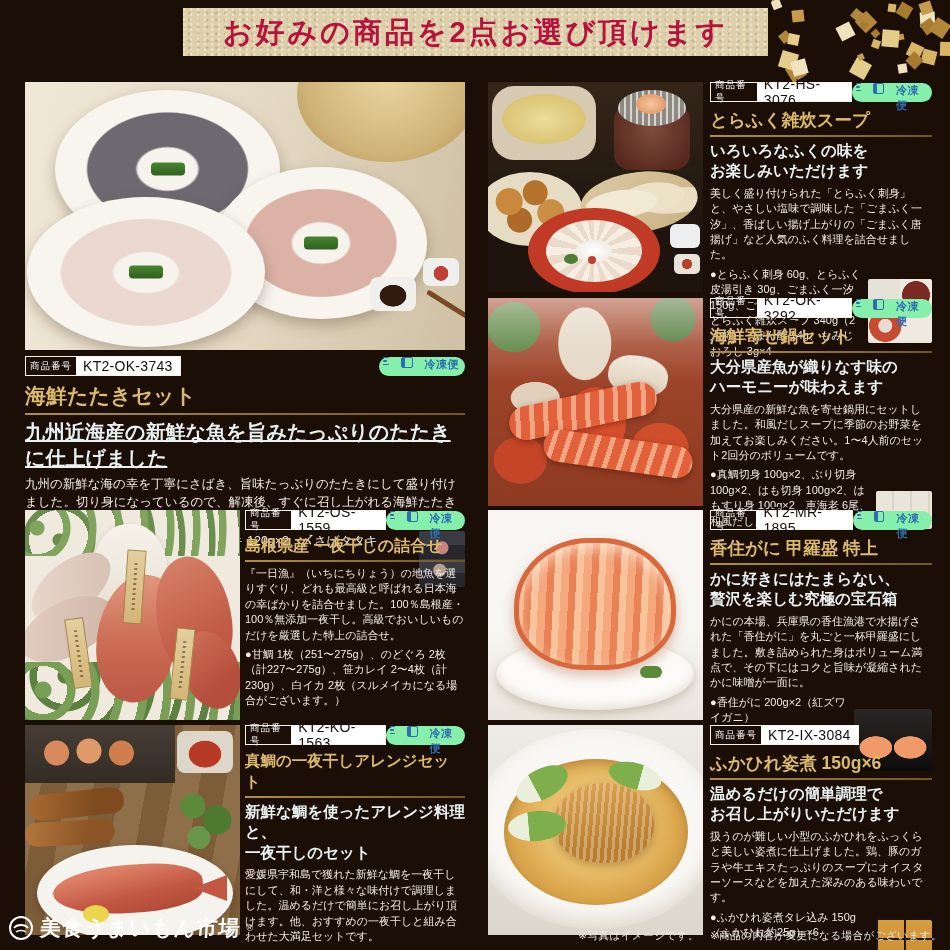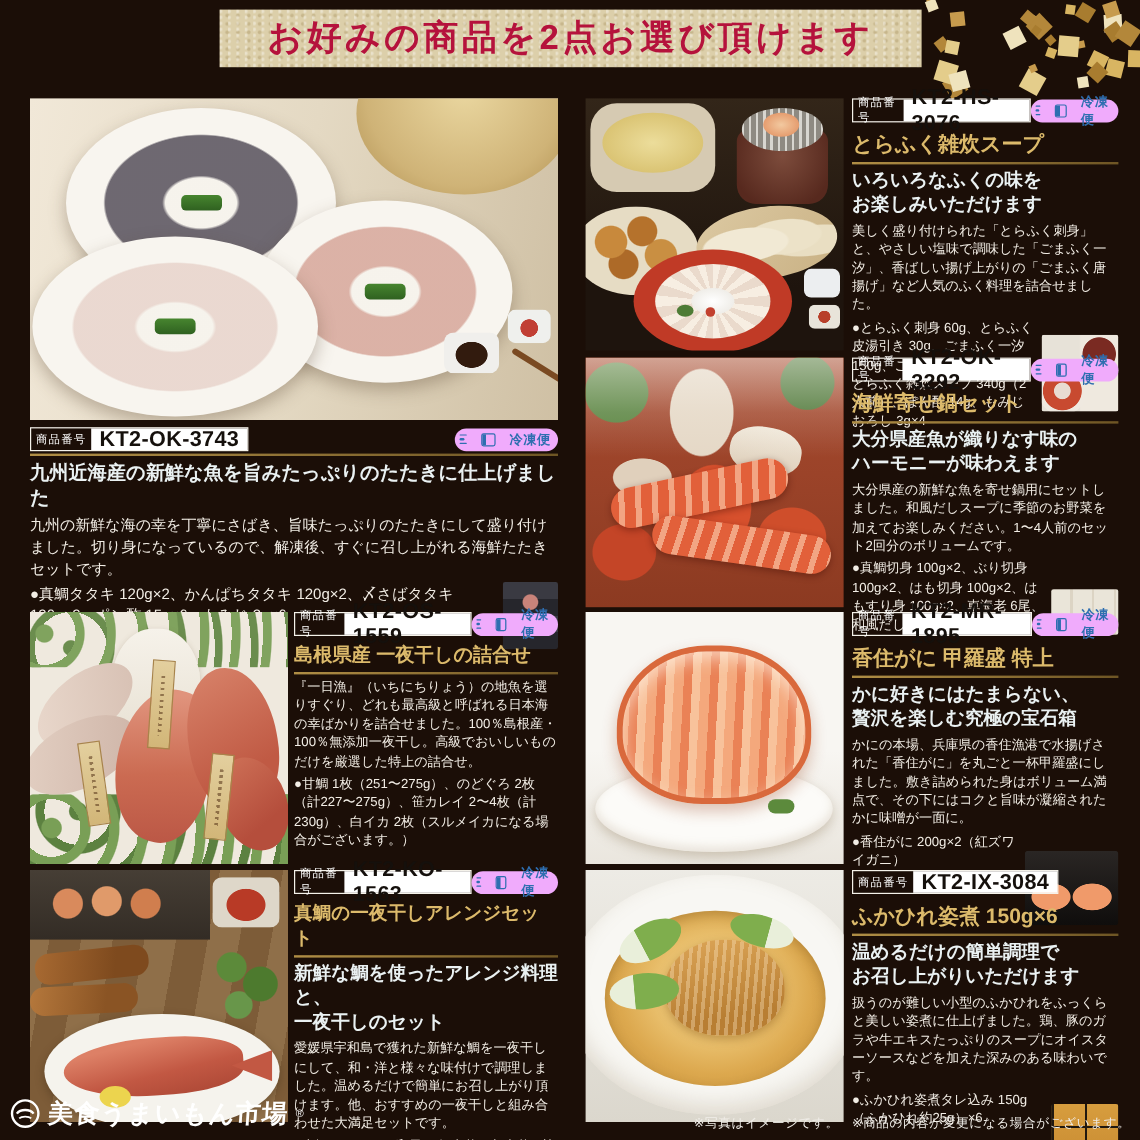--- a/index.html
+++ b/index.html
@@ -14,32 +14,32 @@
       #dccfaa;
     color:#b5123c;font-weight:bold;font-size:29px;letter-spacing:3px;
     line-height:48px;text-align:center;}
   .confetti{position:absolute;left:772px;top:0;width:178px;height:85px;pointer-events:none;}
 
   
   .card{position:absolute;width:222px;}
   .codebar{display:flex;align-items:center;height:20px;}
   .codebox{display:inline-flex;border:1px solid #f5f2ea;height:20px;box-sizing:border-box;}
   .codelbl{color:#fff;font-size:9.5px;display:flex;align-items:center;padding:0 4px;letter-spacing:1px;}
-  .codeval{background:#fff;color:#15100c;font-weight:bold;font-size:18px;display:flex;align-items:center;padding:0 7px;letter-spacing:.3px;}
-  .badge{margin-left:auto;background:#f0abfc;border-radius:10px;height:19px;display:flex;align-items:center;padding:0 6px 0 4px;gap:12px;}
+  .codeval{background:#fff;color:#15100c;font-weight:normal;font-size:14px;display:flex;align-items:center;padding:0 7px;letter-spacing:.3px;}
+  .badge{margin-left:auto;background:#86efac;border-radius:10px;height:19px;display:flex;align-items:flex-start;padding:0 6px 0 4px;gap:12px;}
   .b-lines{display:flex;flex-direction:column;gap:2px;width:6px;}
   .b-lines i{display:block;height:1.5px;background:#2e6eb0;border-radius:1px;}
   .b-lines i:nth-child(2){width:80%;}
   .b-truck{width:12px;height:11px;border:1.5px solid #2e6eb0;border-radius:2px;box-sizing:border-box;background:linear-gradient(90deg,#2e6eb0 0 3px,transparent 3px);}
   .b-txt{color:#2e6eb0;font-weight:bold;font-size:11px;letter-spacing:.5px;}
   .title{margin:6px 0 3px;color:#dcba6b;font-size:17.5px;}
   .hero .title{font-size:21px;}
   .rule{height:2px;background:linear-gradient(90deg,#b08e45,#6e5524);margin:2px 0 4px;}
   .subtitle{font-family:"Liberation Serif","DejaVu Serif",serif;color:#eaf1f2;white-space:pre-line;margin:4px 0 4px;font-weight:bold;font-size:15.5px;line-height:1.32;}
-  .hero .subtitle{font-size:16px;}
+  .hero .subtitle{font-size:20px;text-decoration:underline;}
   .desc{color:#f2ede5;margin:3px 0 4px;font-size:11px;line-height:1.4;}
   .hero .desc{font-size:12.5px;line-height:1.42;}
   .contents{color:#f2ede5;font-size:11px;line-height:1.4;}
   .hero .contents{font-size:12.5px;line-height:1.42;}
   .ctext{white-space:pre-line;}
 
   
   .pt{float:right;border-radius:2px;}
   .t0{width:46px;height:56px;margin:-2px 0 0 6px;background:
       radial-gradient(circle at 50% 30%, #c9837a 0 6px, transparent 7px),
@@ -139,20 +139,21 @@
       <span class="badge">
         <span class="b-lines">
             <i></i>
             <i></i>
             <i></i>
           </span>
         <span class="b-truck"></span>
         <span class="b-txt">冷凍便</span>
       </span>
     </div>
+    <h3 class="title">海鮮たたきセット</h3>
     <div class="rule"></div>
     <h4 class="subtitle">九州近海産の新鮮な魚を旨みたっぷりのたたきに仕上げました</h4>
     <p class="desc">九州の新鮮な海の幸を丁寧にさばき、旨味たっぷりのたたきにして盛り付けました。切り身になっているので、解凍後、すぐに召し上がれる海鮮たたきセットです。</p>
     <div class="contents">
       <span class="pt t0"></span>
       <span class="ctext">●真鯛タタキ 120g×2、かんぱちタタキ 120g×2、〆さばタタキ 120g×2、ポン酢 15g×6、もみじ 3g×6</span>
     </div>
   </section>
 
   <div class="photo" style="left:488px;top:82px;width:215px;height:210px;background:linear-gradient(180deg,#332619,#1e140d 75%);">

